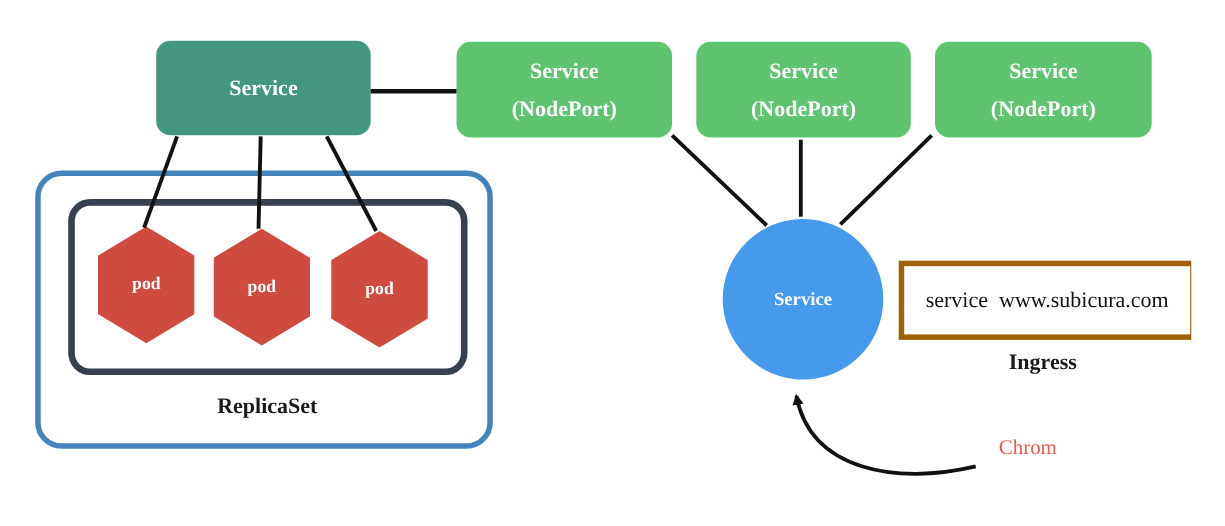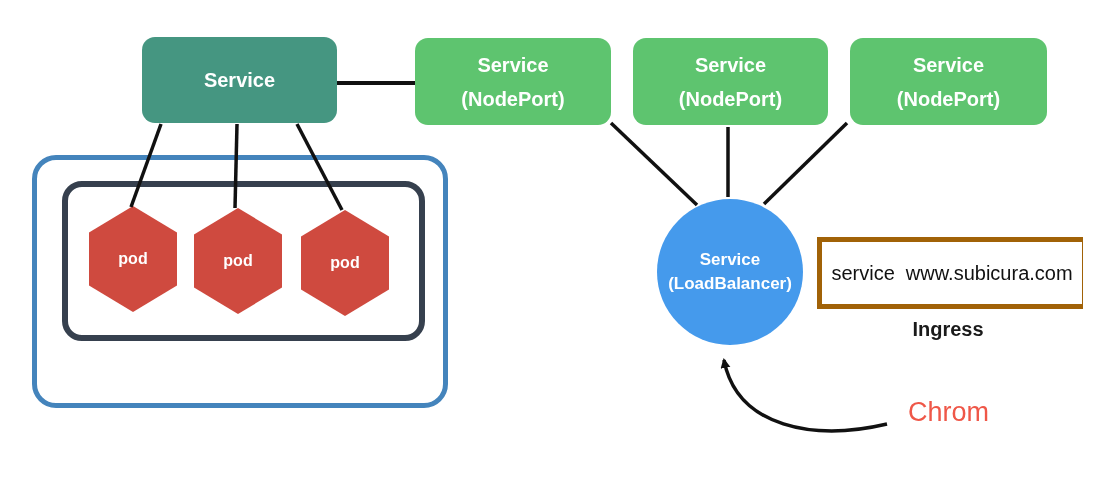--- a/index.html
+++ b/index.html
@@ -1,18 +1,18 @@
 <!DOCTYPE html>
 <html><head>
 <meta charset="utf-8">
 <style>
   html,body { margin:0; padding:0; background:#ffffff; }
   .canvas {
     position:relative; width:1083px; height:478px; background:#ffffff;
-    font-family:Liberation Sans, sans-serif; overflow:hidden;
+    font-family:Liberation Serif, serif; overflow:hidden;
   }
   .svc-box {
     position:absolute; border-radius:13px; color:#ffffff;
     display:flex; flex-direction:column; align-items:center; justify-content:center;
     font-weight:bold; font-size:20px; line-height:34px; text-align:center;
   }
   .group-box { position:absolute; background:transparent; }
   .deployment-box { border:5px solid #4484bc; border-radius:24px; }
   .replicaset-box { border:6px solid #36404e; border-radius:20px; }
   .hexagon {
@@ -29,21 +29,21 @@
     position:absolute; border-radius:50%;
     display:flex; flex-direction:column; align-items:center; justify-content:center;
     color:#ffffff; font-weight:bold; font-size:17px; line-height:24px; text-align:center;
   }
   .ingress-box {
     position:absolute; background:#ffffff; border:5px solid #a16207;
     display:flex; align-items:center; justify-content:center;
     font-size:20px; color:#111111; white-space:pre;
   }
   .client-label {
-    position:absolute; font-size:27px; white-space:nowrap;
+    position:absolute; font-size:19px; white-space:nowrap;
   }
   svg.overlay { position:absolute; left:0; top:0; pointer-events:none; }
 </style>
 </head>
 <body>
 
 <div class="canvas">
 
   <div class="group-box deployment-box" style="left: 32px; top: 155px; width: 406px; height: 243px; border-color: rgb(68, 132, 188);"></div>
 
@@ -69,24 +69,24 @@
   <div class="hexagon" style="left: 89px; top: 206px; background-color: rgb(207, 74, 63);">
     <span>pod</span>
   </div>
   <div class="hexagon" style="left: 194px; top: 208px; background-color: rgb(207, 74, 63);">
     <span>pod</span>
   </div>
   <div class="hexagon" style="left: 301px; top: 210px; background-color: rgb(207, 74, 63);">
     <span>pod</span>
   </div>
 
+  <div class="diagram-label" style="left: 243px; top: 358px; color: rgb(26, 26, 26);">ReplicaSet</div>
 
   <div class="lb-circle" style="left: 657px; top: 199px; width: 146px; height: 146px; background-color: rgb(69, 154, 236);">
     <span>Service</span>
-    <span>(LoadBalancer)</span>
   </div>
 
   <div class="ingress-box" style="left:817px; top:237px; width:260px; height:62px;">
     <span>service  www.subicura.com</span>
   </div>
   <div class="diagram-label" style="left: 948px; top: 318px; color: rgb(26, 26, 26);">Ingress</div>
 
   <div class="client-label" style="left: 908px; top: 397px; color: rgb(239, 87, 72);">Chrom</div>
 
   <svg class="overlay" width="1114" height="478" viewBox="0 0 1114 478">

